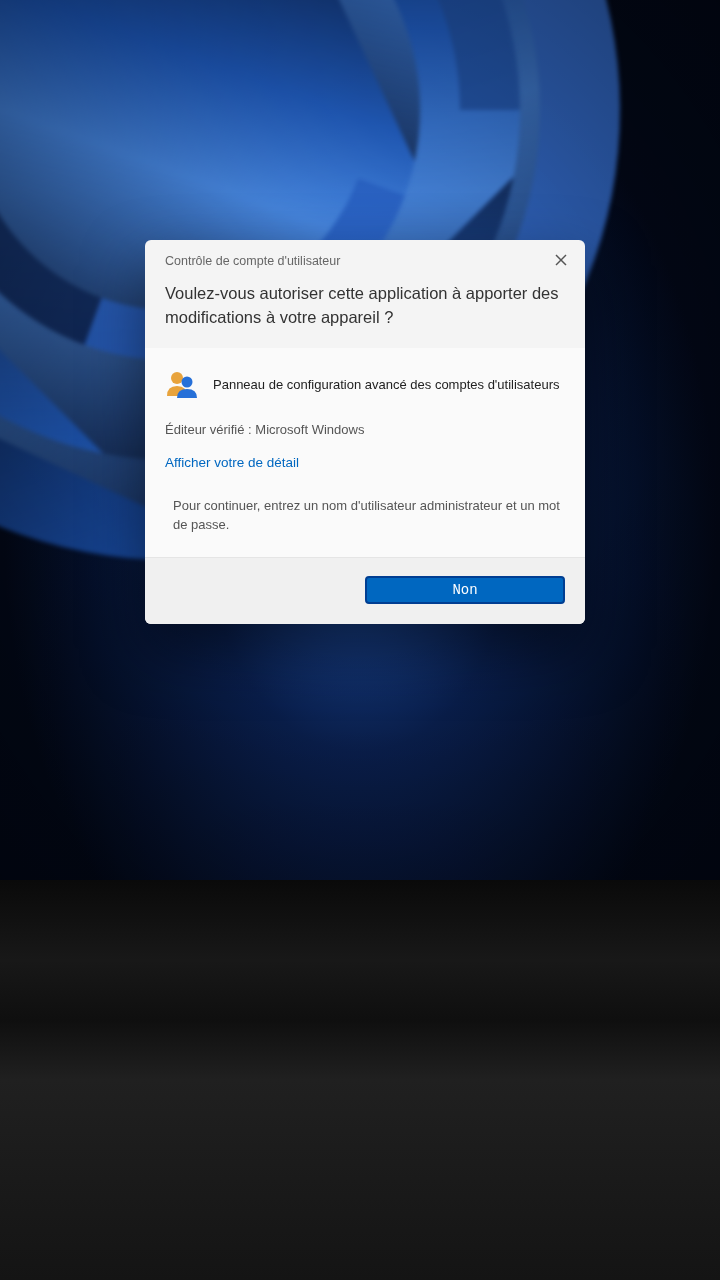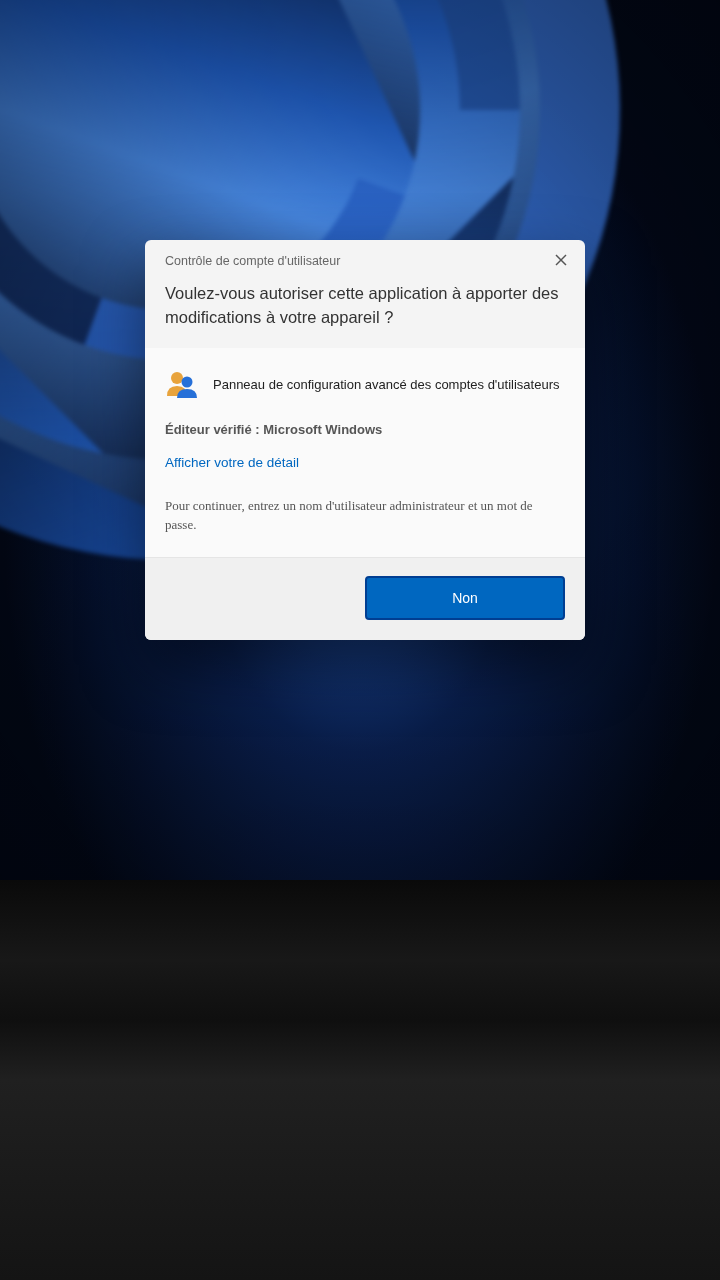--- a/index.html
+++ b/index.html
@@ -145,57 +145,55 @@
     .app-name {
       font-size: 13px;
       color: #222;
       line-height: 1.35;
     }
     
     .publisher {
       padding: 6px 20px 14px 20px;
       font-size: 13px;
       color: #555;
-      font-weight: bold;
     }
     
     .more-details {
       padding: 4px 20px 18px 20px;
       font-size: 13.5px;
       color: #0067c0;
       cursor: pointer;
     }
     
     .credential-prompt {
-      padding: 8px 20px 22px 20px;
+      padding: 8px 20px 22px 28px;
       font-size: 13px;
       color: #555;
       line-height: 1.5;
-      font-family: Liberation Serif, serif;
     }
     
     .dialog-footer {
       background: #f0f0f0;
       padding: 18px 20px 20px 20px;
       display: flex;
       justify-content: flex-end;
       border-top: 1px solid #e5e5e5;
     }
     
     .btn-no {
       background: #0067c0;
       color: #fff;
       border: 2px solid #003e92;
-      padding: 12px 0;
+      padding: 4px 0;
       width: 200px;
       font-size: 14px;
       text-align: center;
       border-radius: 4px;
       cursor: pointer;
-      font-family: Liberation Sans, sans-serif;
+      font-family: Liberation Mono, monospace;
     }
   </style>
 </head>
 <body>
 
 <div class="screen">
   <div class="wallpaper-swirl">
     <div class="swirl-band swirl-1"></div>
     <div class="swirl-band swirl-2"></div>
     <div class="swirl-band swirl-3"></div>

